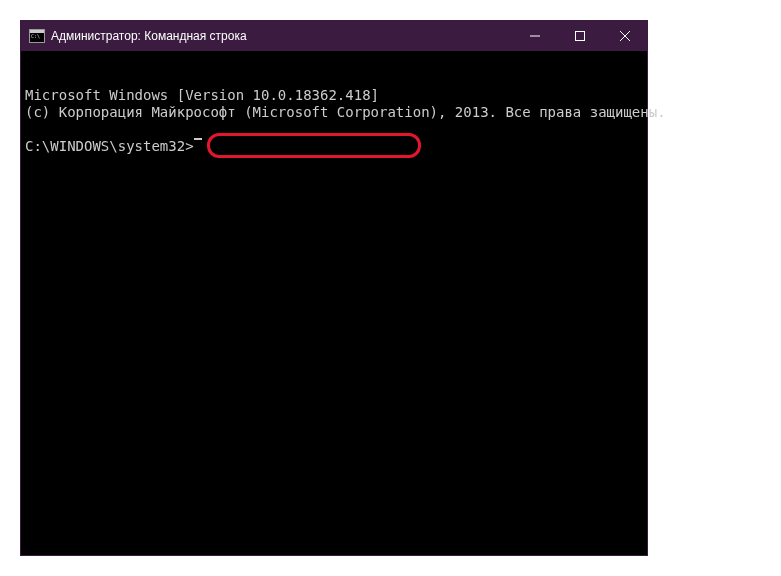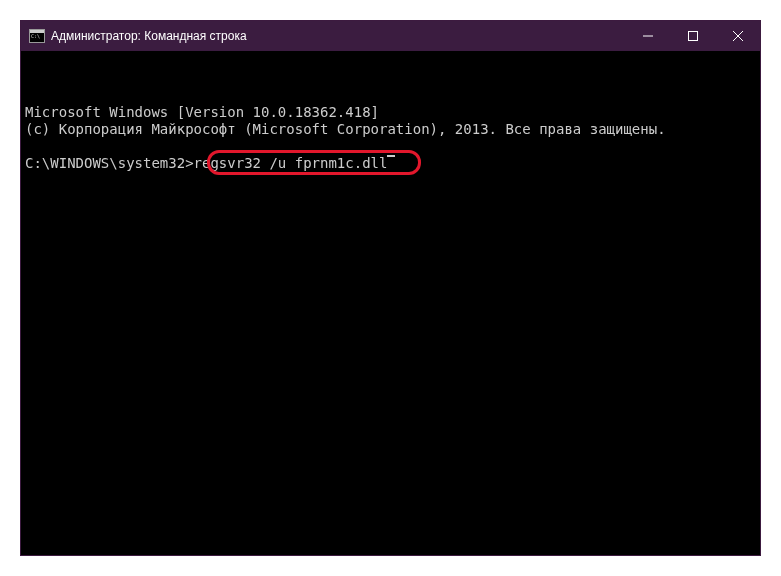--- a/index.html
+++ b/index.html
@@ -12,21 +12,21 @@
       height: 576px;
       background: #fff;
       font-family: Consolas, 'Courier New', monospace;
       overflow: hidden;
     }
     .outer-frame {
       padding: 20px;
       background: #fff;
     }
     .window {
-      width: 741px;
+      width: 628px;
       height: 536px;
       border: 1px solid #3c1a3f;
       display: flex;
       flex-direction: column;
       background: #000;
     }
     .titlebar {
       height: 30px;
       background: #3b1c40;
       display: flex;
@@ -85,21 +85,21 @@
       stroke-width: 1;
       fill: none;
     }
     .terminal {
       flex: 1;
       background: #000;
       color: #cccccc;
       font-family: Consolas, 'Lucida Console', monospace;
       font-size: 14px;
       line-height: 17px;
-      padding: 19px 4px;
+      padding: 2px 4px;
       white-space: pre;
       position: relative;
     }
     .terminal-line {
       display: block;
     }
     .prompt-line {
       display: flex;
       position: relative;
     }
@@ -142,16 +142,16 @@
         </div>
         <div class="win-btn">
           <svg viewBox="0 0 10 10">
               <line x1="0" y1="0" x2="10" y2="10"></line>
               <line x1="10" y1="0" x2="0" y2="10"></line>
             </svg>
         </div>
       </div>
     </div>
     <div class="terminal">
-      <span class="terminal-line">Microsoft Windows [Version 10.0.18362.418]</span><span class="terminal-line">(c) Корпорация Майкрософт (Microsoft Corporation), 2013. Все права защищены.</span><span class="terminal-line"> </span><div class="prompt-line"><span>C:\WINDOWS\system32&gt;</span><span>regsvr32 /u fprnm1c.dll</span><span class="cursor"></span><div class="highlight-box"></div></div>
+      <span class="terminal-line">Microsoft Windows [Version 10.0.18362.418]</span><span class="terminal-line">(c) Корпорация Майкрософт (Microsoft Corporation), 2013. Все права защищены.</span><span class="terminal-line"> </span><div class="prompt-line"><span>C:\WINDOWS\system32&gt;</span><span class="cursor"></span><div class="highlight-box"></div></div>
     </div>
   </div>
 </div>
 
 </body></html>

